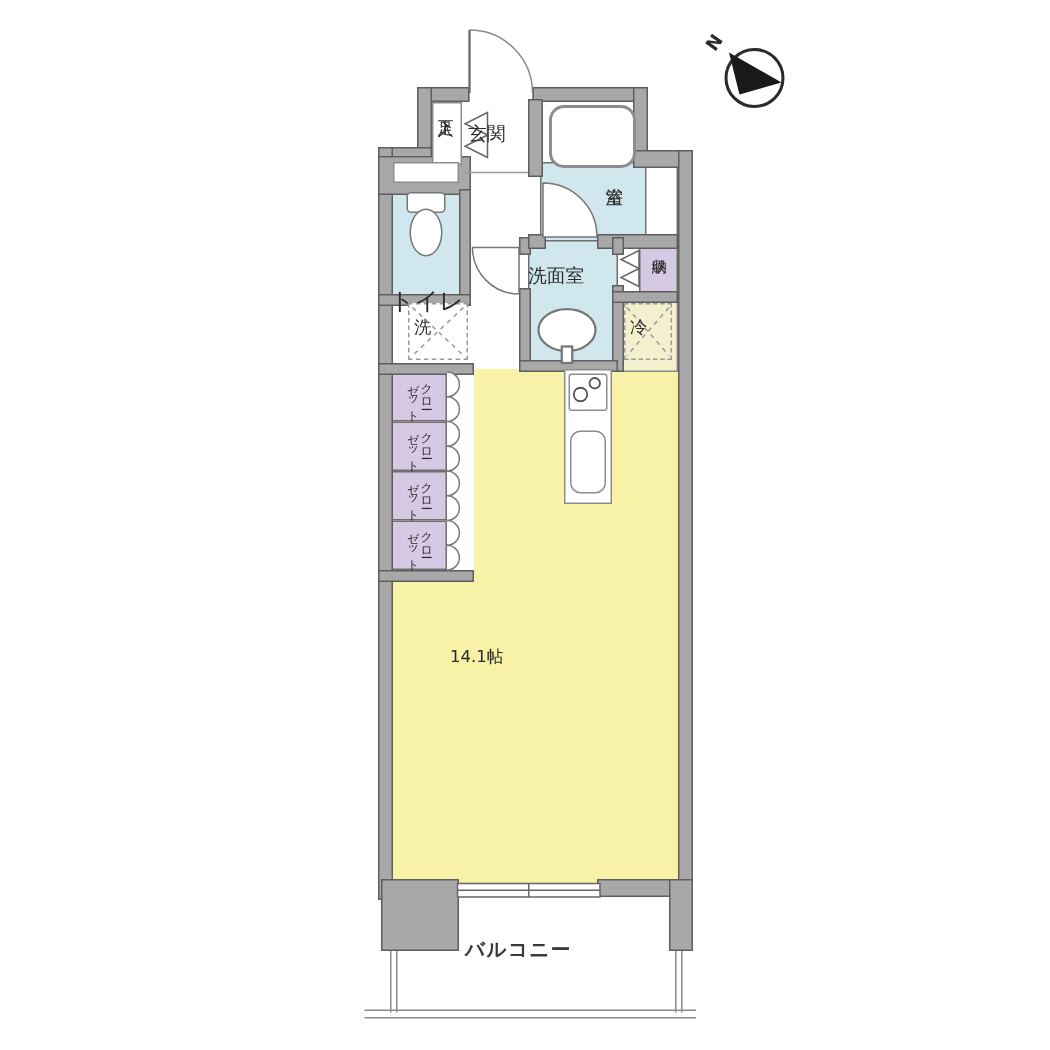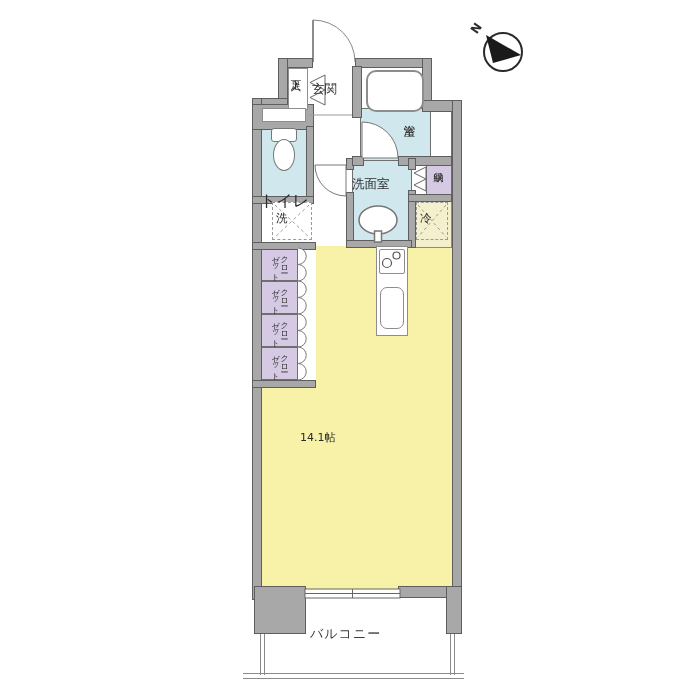--- a/index.html
+++ b/index.html
@@ -172,15 +172,15 @@
   <div class="abs closet-cell-text" style="left:261px;top:316px;width:36px;height:30px;">
     <span>ゼット</span>
       <span>クロー</span>
   </div>
   <div class="abs closet-cell-text" style="left:261px;top:349px;width:36px;height:30px;">
     <span>ゼット</span>
       <span>クロー</span>
   </div>
 
   <div class="lbl center" style="left:300px;top:420px;width:120px;font-size:11px;margin-top:12px;">14.1帖</div>
-  <div class="lbl center" style="left:310px;top:627px;width:120px;font-size:13px;letter-spacing:1px;color:#3a3a3a;">バルコニー</div>
+  <div class="lbl center" style="left:310px;top:627px;width:120px;font-size:13px;letter-spacing:1px;color:#3a3a3a;font-weight:bold;">バルコニー</div>
   <div class="lbl" style="left:472px;top:22px;font-size:12px;font-weight:bold;transform:rotate(-55deg);">N</div>
 </div>
 
 </body></html>

